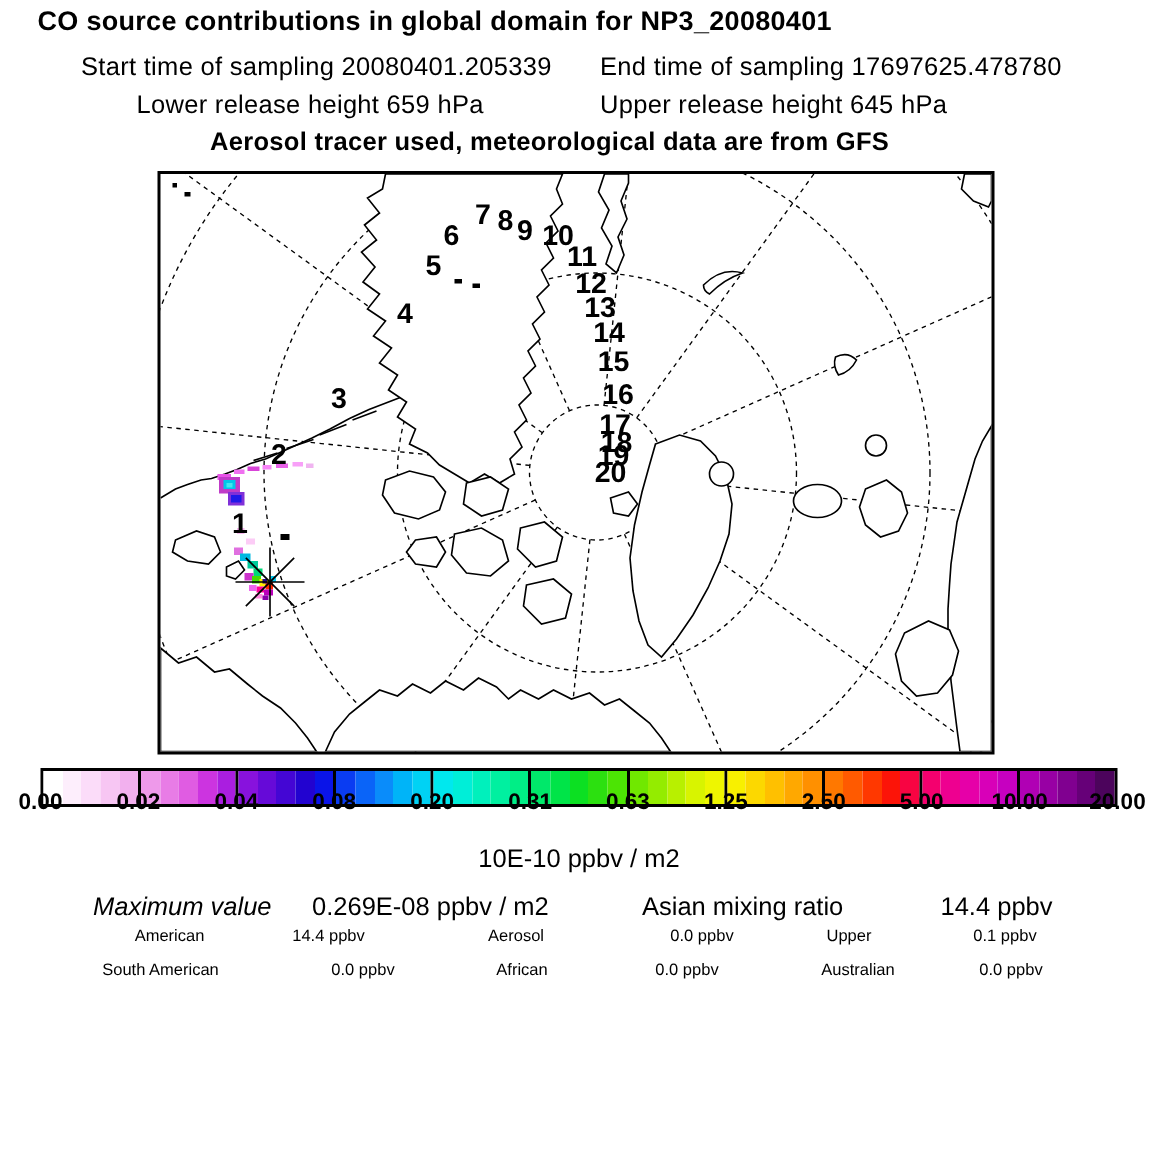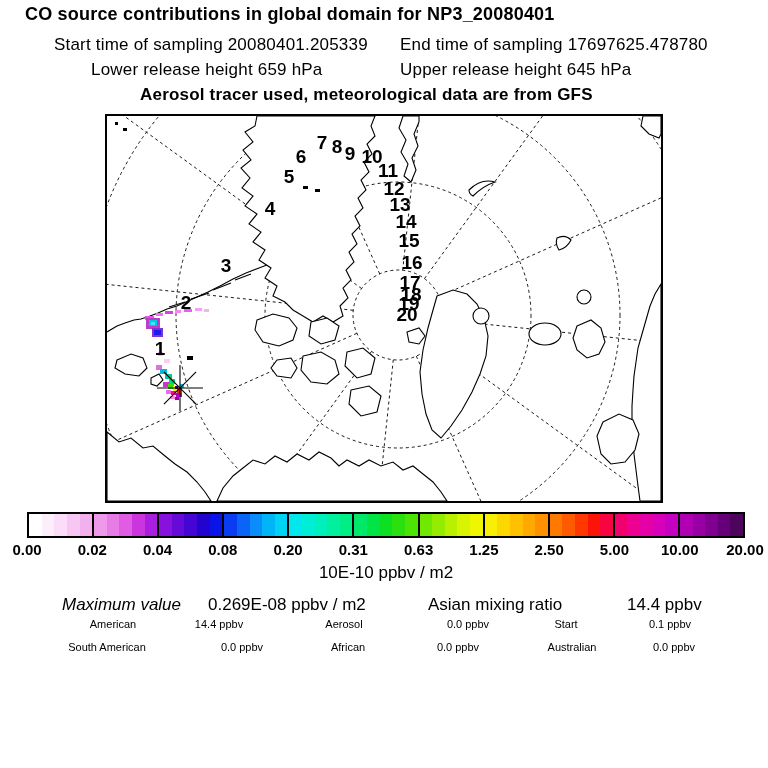--- a/index.html
+++ b/index.html
@@ -11,21 +11,21 @@
   .map-box{position:absolute;left:105px;top:114px;width:558px;height:389px;
            border:2px solid #000;box-sizing:border-box;background:#fff;}
   .map-box svg{position:absolute;left:0;top:0;}
   .cb-wrap{position:absolute;left:27px;top:512px;width:718px;height:26px;
            border:2px solid #000;box-sizing:border-box;display:flex;}
   .cb-seg{flex:1;display:flex;border-left:2px solid #000;}
   .cb-seg:first-child{border-left:none;}
   .cb-cell{flex:1;}
   .cb-tick{position:absolute;top:0;transform:translateX(-50%);
            font-weight:bold;font-size:15px;}
-  .cb-ticks{position:absolute;left:0;top:541px;width:737px;height:18px;}
+  .cb-ticks{position:absolute;left:0;top:526px;width:737px;height:18px;}
   .unit{font-size:17px;}
   .stat1{font-size:17px;}
   .stat2{font-size:11px;transform:translateX(-50%);}
   .graticule path, .graticule circle, .graticule line{fill:none;stroke:#000;
            stroke-width:.9;stroke-dasharray:3 3;}
   .coast path,.coast circle{fill:#fff;stroke:#000;stroke-width:1.1;}
   .coast .open{fill:none;}
   .coast .ridge{fill:none;stroke:#000;}
   .coast .spot{fill:#000;stroke:none;}
   .traj-label{font-family:"Liberation Sans","DejaVu Sans",sans-serif;
@@ -267,21 +267,21 @@
 
 <div class="abs stat1" style="left:62px;top:595px;font-style:italic;">Maximum value</div>
 <div class="abs stat1" style="left:208px;top:595px;">0.269E-08 ppbv / m2</div>
 <div class="abs stat1" style="left:428px;top:595px;">Asian mixing ratio</div>
 <div class="abs stat1" style="left:627px;top:595px;">14.4 ppbv</div>
 <div id="regionstats">
     <span class="abs stat2" style="left: 113px; top: 618px;">American</span>
     <span class="abs stat2" style="left: 219px; top: 618px;">14.4 ppbv</span>
     <span class="abs stat2" style="left: 344px; top: 618px;">Aerosol</span>
     <span class="abs stat2" style="left: 468px; top: 618px;">0.0 ppbv</span>
-    <span class="abs stat2" style="left: 566px; top: 618px;">Start</span>
+    <span class="abs stat2" style="left: 566px; top: 618px;">Upper</span>
     <span class="abs stat2" style="left: 670px; top: 618px;">0.1 ppbv</span>
     <span class="abs stat2" style="left: 107px; top: 641px;">South American</span>
     <span class="abs stat2" style="left: 242px; top: 641px;">0.0 ppbv</span>
     <span class="abs stat2" style="left: 348px; top: 641px;">African</span>
     <span class="abs stat2" style="left: 458px; top: 641px;">0.0 ppbv</span>
     <span class="abs stat2" style="left: 572px; top: 641px;">Australian</span>
     <span class="abs stat2" style="left: 674px; top: 641px;">0.0 ppbv</span>
   </div>
 
 </body></html>

